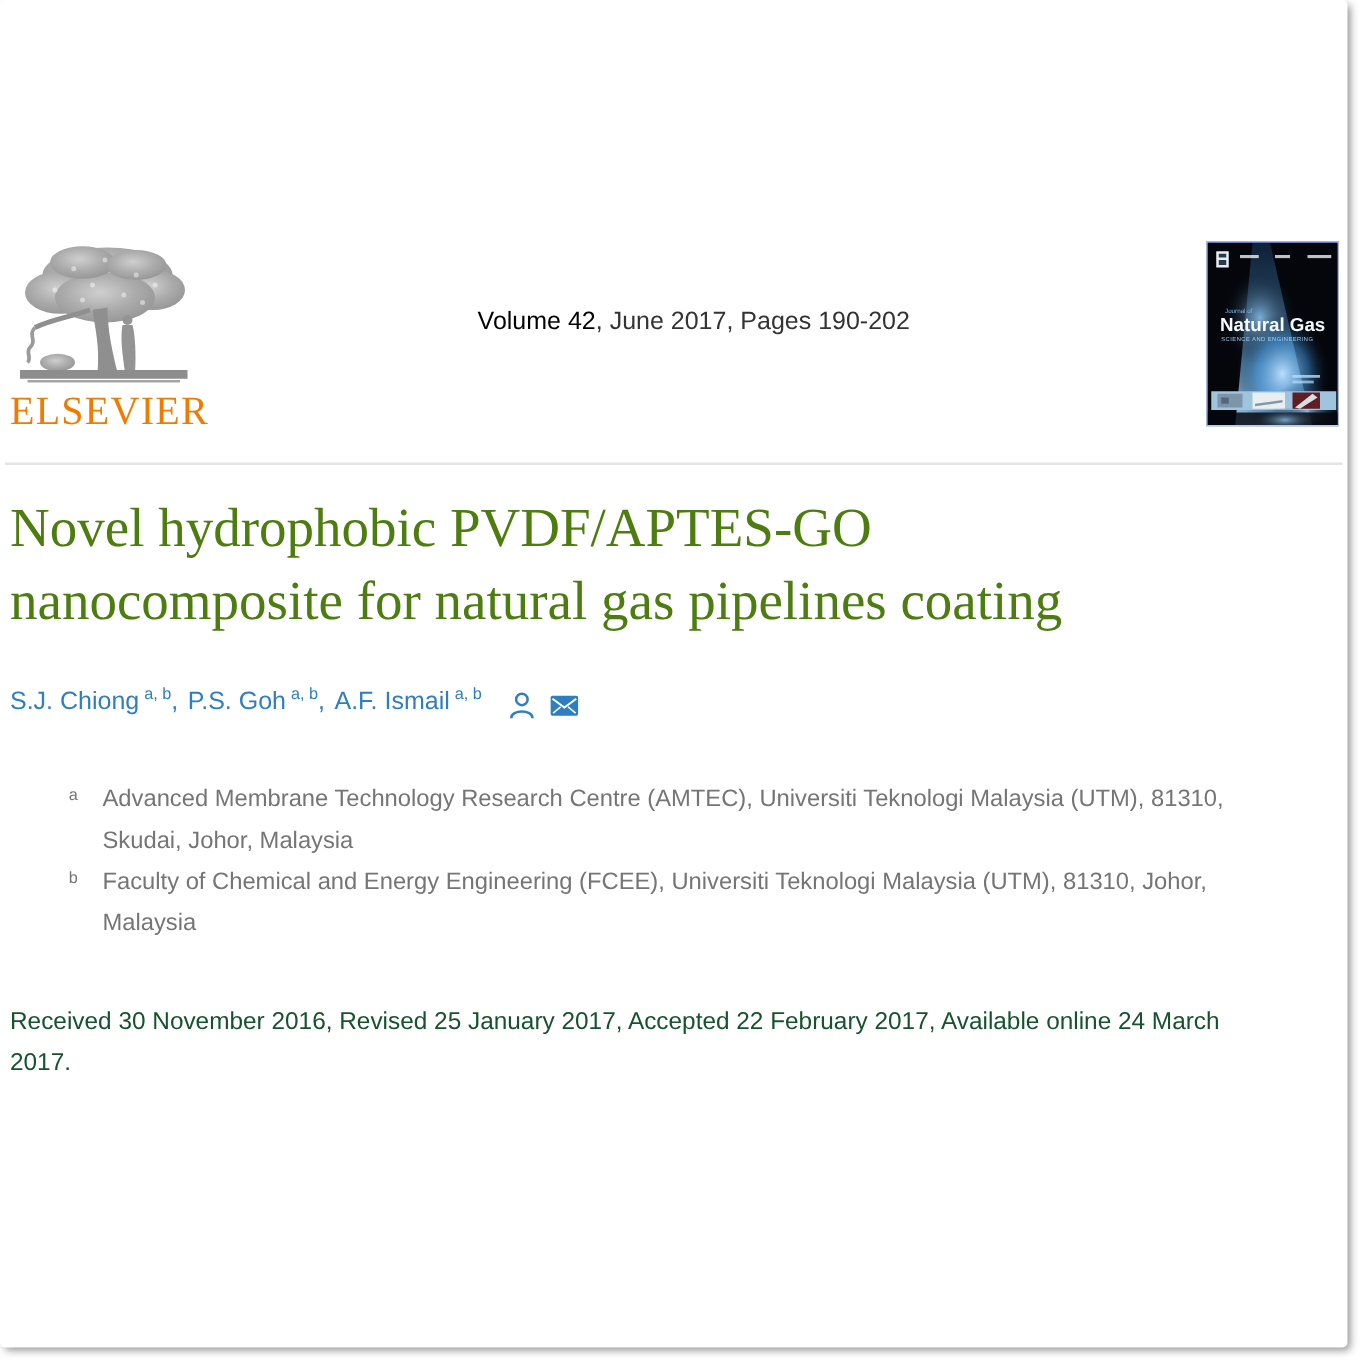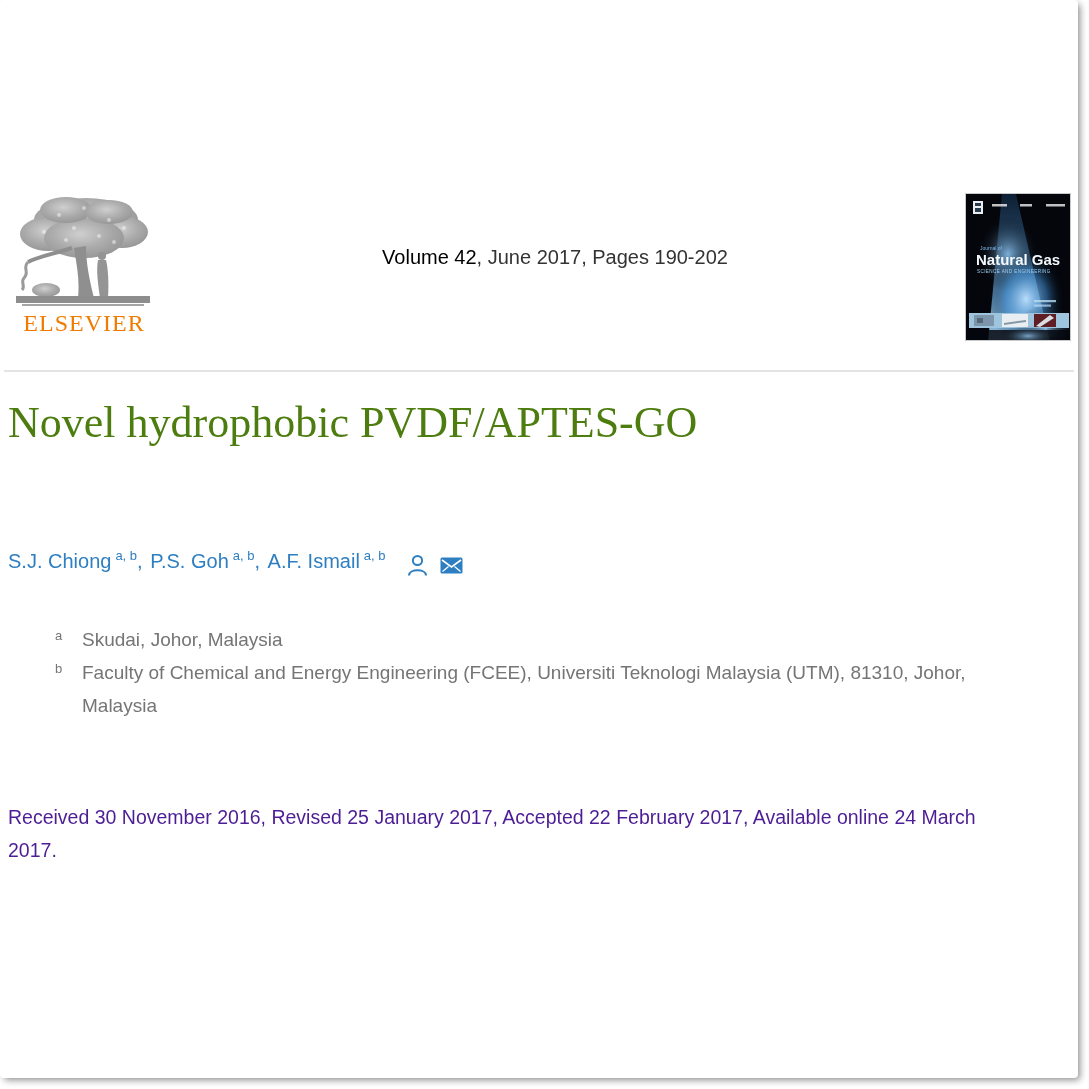--- a/index.html
+++ b/index.html
@@ -8,21 +8,21 @@
     position:absolute;left:0;top:0;width:1078px;height:1078px;
     background:#ffffff;border-radius:4px;
     box-shadow:3px 3px 7px -1px rgba(0,0,0,0.45);
     font-family:"Liberation Sans", sans-serif;
   }
   
   .logo-block{position:absolute;left:8px;top:190px;width:152px;height:152px;}
   .logo-tree{display:block;margin:0 auto;}
   .elsevier-word{
     font-family:"Liberation Serif", serif;
-    font-size:24px;letter-spacing:1px;margin-top:2px;text-align:center;
+    font-size:32px;letter-spacing:1px;margin-top:2px;text-align:center;
     color:#ef7c00;font-weight:400;
   }
   .journal-middle{position:absolute;left:150px;top:228px;width:810px;text-align:center;}
   .journal-title{
     font-size:31px;line-height:40px;color:#424242;text-decoration:none;display:inline-block;
   }
   .journal-issue{margin-top:16px;font-size:20px;line-height:26px;color:#333333;}
   .journal-issue a{color:#000000;text-decoration:none;}
   .cover{
     position:absolute;left:965px;top:193px;width:106px;height:148px;
@@ -44,21 +44,21 @@
   .authors .sep{margin-right:2px;}
   .author-icons{display:inline-block;margin-left:10px;vertical-align:-3px;}
   .author-icons svg{vertical-align:middle;margin-left:6px;}
 
   .affiliations{position:absolute;left:55px;top:623px;width:990px;color:#757575;}
   .aff{position:relative;padding-left:27px;font-size:19px;line-height:33px;}
   .aff-sup{position:absolute;left:0;top:-4px;font-size:13px;}
 
   .dates{
     position:absolute;left:8px;top:801px;width:1040px;
-    font-size:19.5px;line-height:33px;color:#4c1d95;
+    font-size:19.5px;line-height:33px;color:#14532d;
   }
 </style>
 </head>
 <body>
 
 <div class="page">
 
   <div class="logo-block">
     <svg class="logo-tree" width="140" height="118" viewBox="0 0 140 118">
       <defs>
@@ -157,20 +157,21 @@
       <path d="M70 132 L84 121 L88 124 L74 133 Z" fill="#d8dee2"></path>
       <rect x="0" y="136" width="106" height="12" fill="#05070e" opacity="0.85"></rect>
       <ellipse cx="62" cy="142" rx="28" ry="10" fill="url(#glow2)"></ellipse>
     </svg>
   </div>
 
   <div class="divider"></div>
 
   <h1 class="article-title" style="margin:0;">
     <div>Novel hydrophobic PVDF/APTES-GO</div>
+    <div>nanocomposite for natural gas pipelines coating</div>
   </h1>
 
   <div class="authors">
     <span><span>S.J. Chiong</span><span class="sup">a, b</span><span class="sep">, </span></span><span><span>P.S. Goh</span><span class="sup">a, b</span><span class="sep">, </span></span><span><span>A.F. Ismail</span><span class="sup">a, b</span></span>
 
     <span class="author-icons">
       <svg width="21" height="23" viewBox="0 0 21 23">
         <circle cx="10.5" cy="6.5" r="4.6" fill="none" stroke="#2e7fc1" stroke-width="2"></circle>
         <path d="M2 21.5 C2 14.5 19 14.5 19 21.5" fill="none" stroke="#2e7fc1" stroke-width="2"></path>
       </svg>
@@ -179,20 +180,21 @@
         <polyline points="2,3 11.5,10 21,3" fill="none" stroke="#ffffff" stroke-width="1.6"></polyline>
         <line x1="2.5" y1="14.5" x2="8.5" y2="9.5" stroke="#ffffff" stroke-width="1.2"></line>
         <line x1="20.5" y1="14.5" x2="14.5" y2="9.5" stroke="#ffffff" stroke-width="1.2"></line>
       </svg>
     </span>
   </div>
 
   <div class="affiliations">
     <div class="aff">
       <span class="aff-sup">a</span>
+      <div>Advanced Membrane Technology Research Centre (AMTEC), Universiti Teknologi Malaysia (UTM), 81310,</div>
       <div>Skudai, Johor, Malaysia</div>
     </div>
     <div class="aff">
       <span class="aff-sup">b</span>
       <div>Faculty of Chemical and Energy Engineering (FCEE), Universiti Teknologi Malaysia (UTM), 81310, Johor,</div>
       <div>Malaysia</div>
     </div>
   </div>
 
   <div class="dates">

